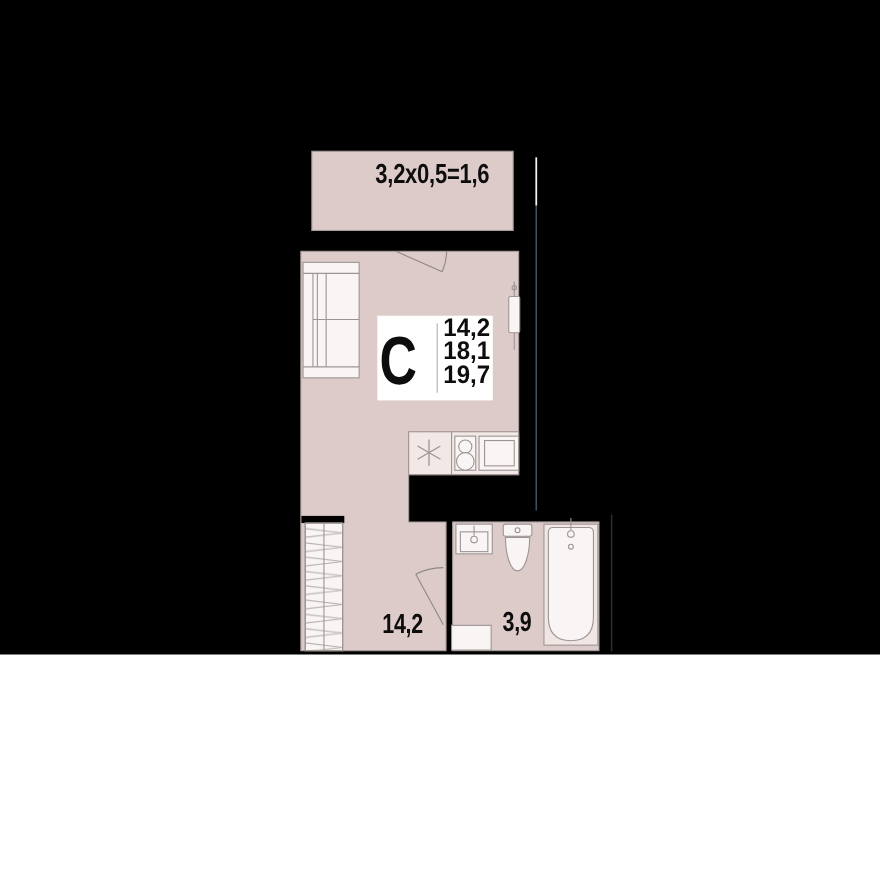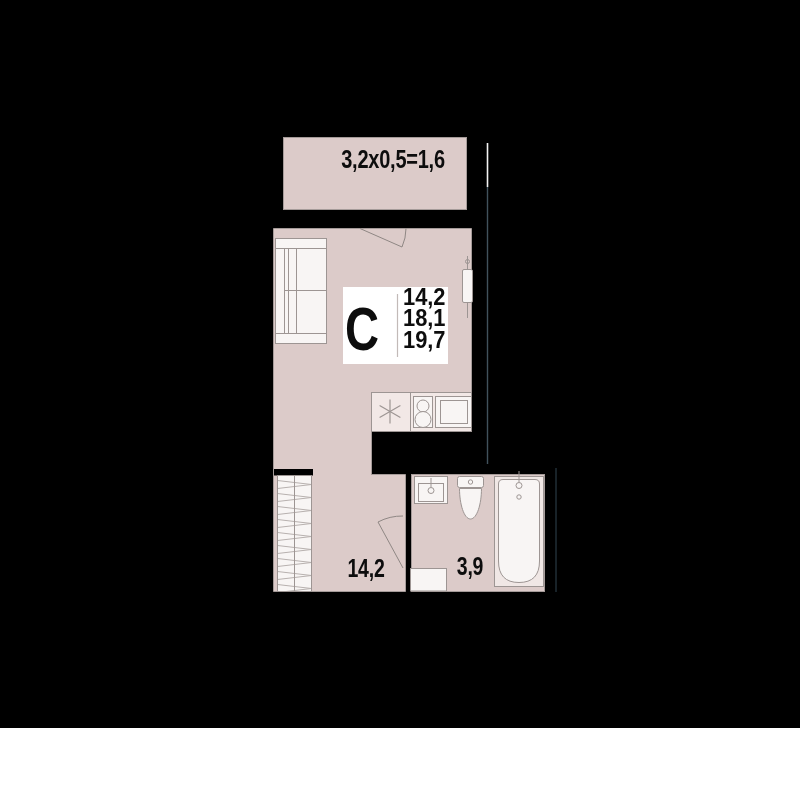--- a/index.html
+++ b/index.html
@@ -1,17 +1,17 @@
 <!DOCTYPE html>
 <html style="--background: #000000; --wall-color: #000000; --room-fill: #dccbc9; --room-stroke: #a59b99; --furniture-fill: #f8f5f4; --furniture-stroke: #9d9593; --counter-fill: #f2e8e6; --tub-rim-fill: #f0e7e5; --badge-fill: #ffffff; --divider-color: #c2bab8; --hatch-color: #b7b0ae; --door-color: #8f8784; --text-color: #0d0d0d; --facade-white: #f2f2f2; --facade-dark: #41525c; --facade-faint: #23313a;"><head>
 <meta charset="utf-8">
 <style>
   html,body { margin:0; padding:0; }
   .stage {
-    position:relative; width:800px; height:728px;
+    position:relative; width:800px; height:595px;
     background: var(--background,#000);
     font-family:"Liberation Sans", sans-serif;
     overflow:hidden;
   }
   svg.plan { position:absolute; left:0; top:0; }
 
   
   .room { fill: var(--room-fill); stroke: var(--room-stroke); stroke-width:1; }
   .wall { fill: var(--wall-color); }
 

